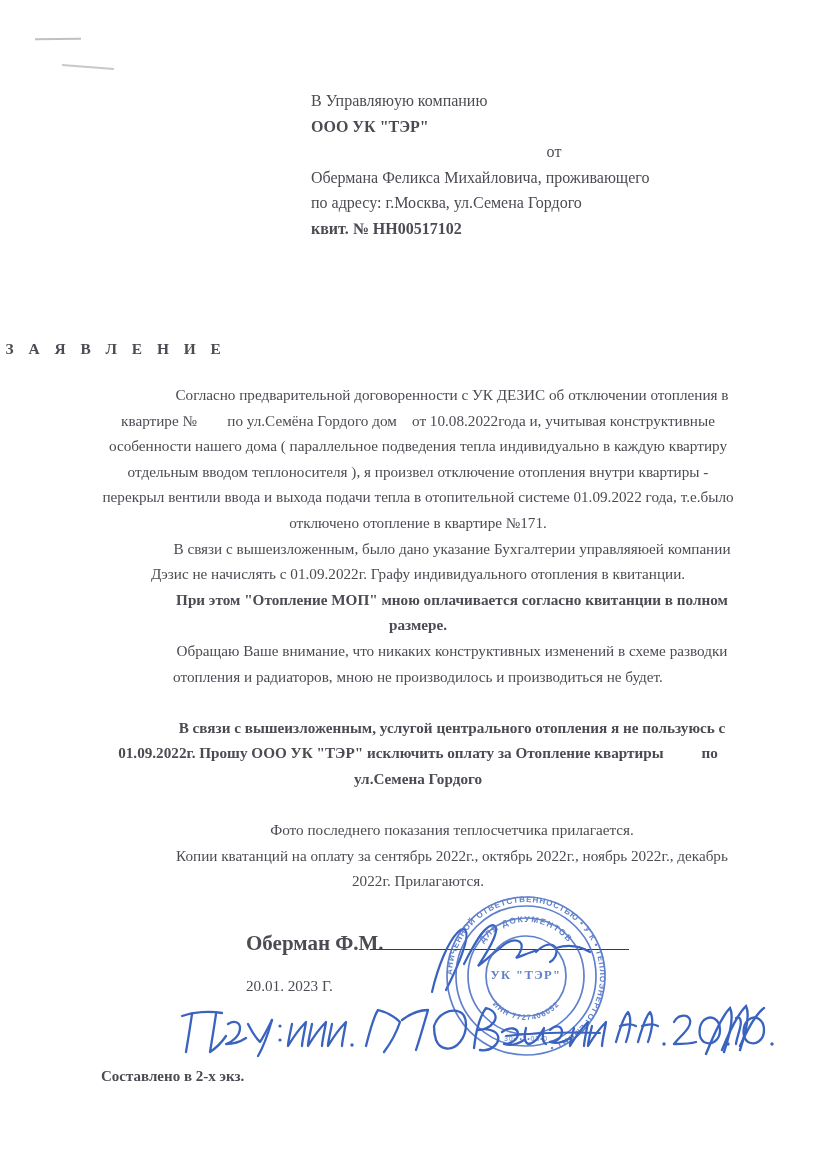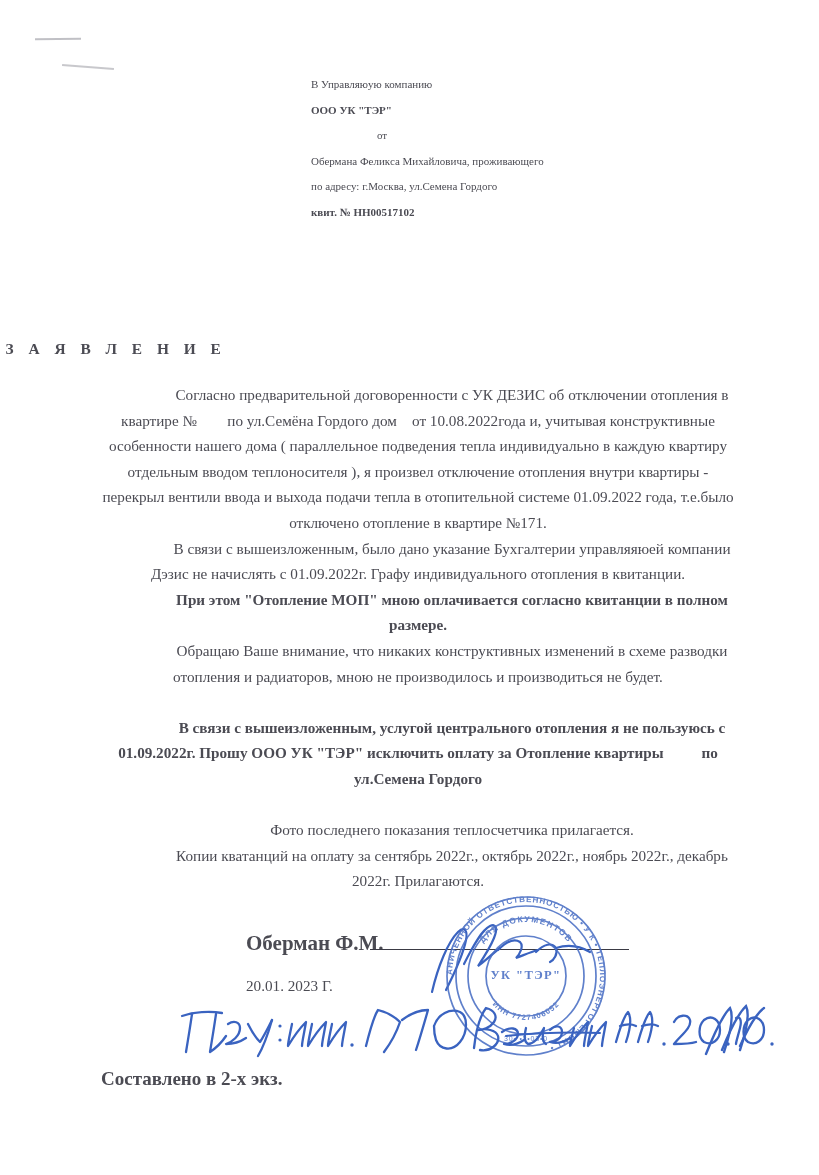--- a/index.html
+++ b/index.html
@@ -14,26 +14,26 @@
   }
   .page{position:absolute;inset:0;}
 
   
   .artifact{position:absolute;background:#9a9aa2;}
   .artifact.a1{left:35px;top:38px;width:46px;height:2px;transform:rotate(-0.6deg);opacity:.62;}
   .artifact.a2{left:62px;top:66px;width:52px;height:2px;transform:rotate(4.5deg);opacity:.55;}
 
   
   .header-block{
-    position:absolute;left:311px;top:72px;width:420px;
-    font-size:11px;line-height:25.5px;
+    position:absolute;left:311px;top:88px;width:420px;
+    font-size:16px;line-height:25.5px;
   }
   .hl{white-space:pre;}
   .hl.bold{font-weight:bold;}
-  .hl.indent{padding-left:66px;}
+  .hl.indent{padding-left:66px;text-align:center;}
   .hl.faded{opacity:.13;height:17px;overflow:hidden;padding-left:52px;}
 
   
   .title{
     position:absolute;left:0;top:340px;width:819px;
     font-size:15.4px;font-weight:bold;letter-spacing:5.5px;
     text-indent:5.5px;
   }
 
   
@@ -66,21 +66,21 @@
 
   
   .stamp{
     position:absolute;left:443px;top:893px;width:166px;height:166px;
     opacity:.88;
   }
 
   
   .footer{
     position:absolute;left:101px;top:1068px;
-    font-size:19px;font-weight:bold;
+    font-size:15px;font-weight:bold;
   }
 </style>
 </head>
 <body>
 
 <div class="page">
 
   <div class="artifact a1"></div>
   <div class="artifact a2"></div>
 

